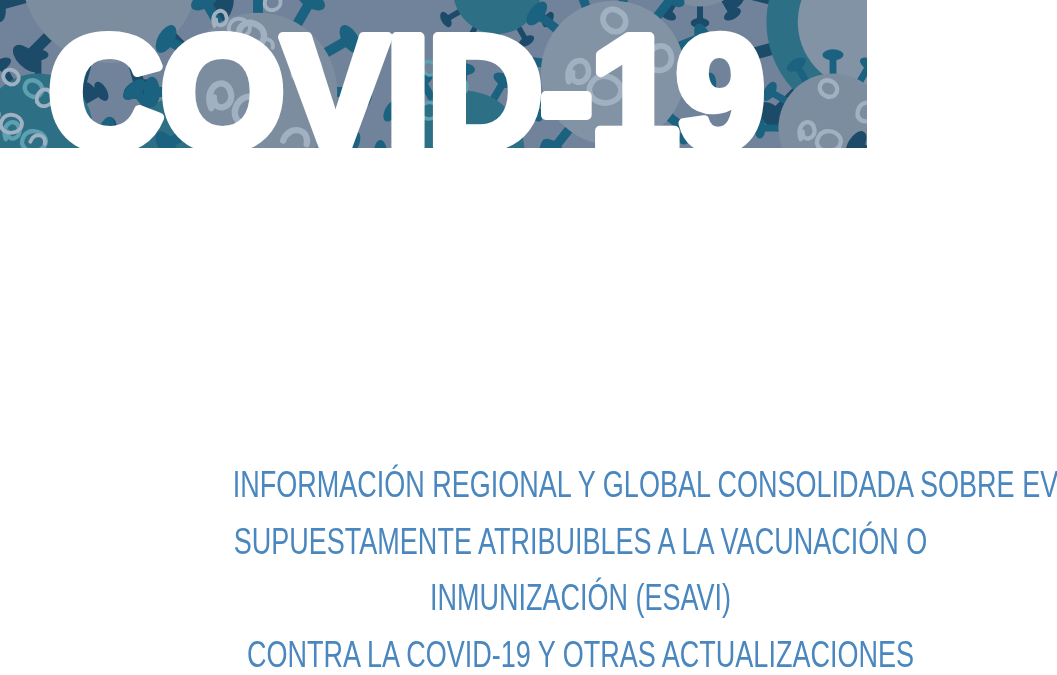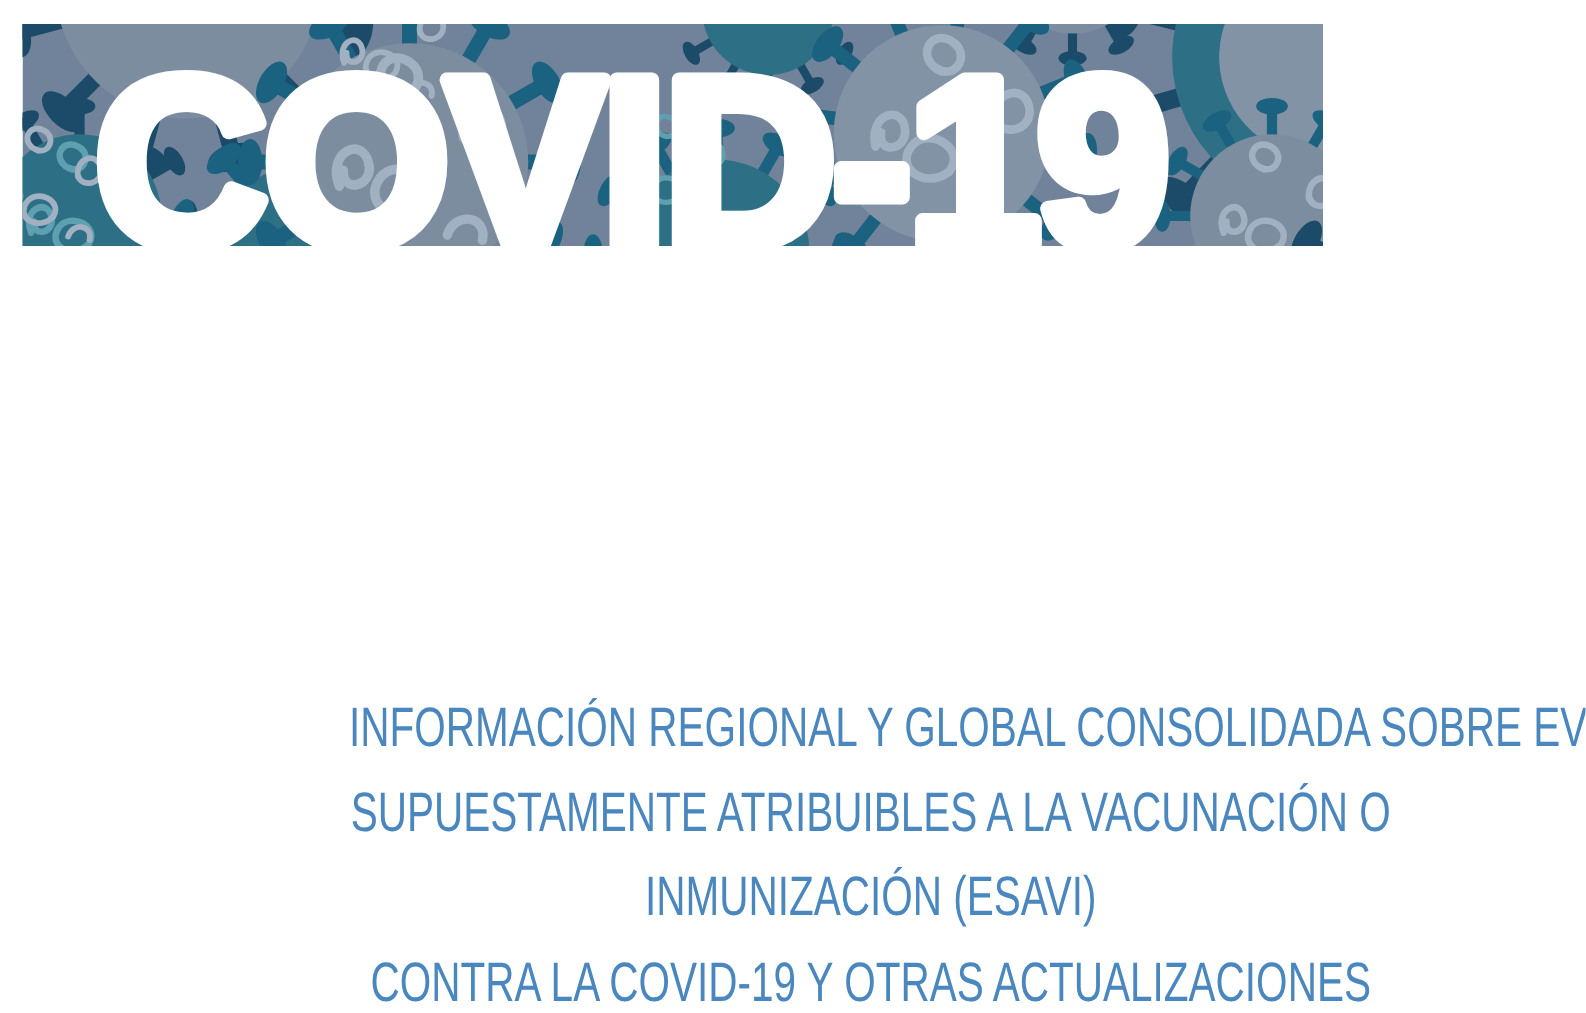--- a/index.html
+++ b/index.html
@@ -4,24 +4,23 @@
 <style>
   html, body { margin: 0; padding: 0; }
   body {
     width: 1057px; height: 675px;
     background: #ffffff;
     position: relative;
     overflow: hidden;
     font-family: "Liberation Sans", sans-serif;
   }
   .banner {
-    position: absolute; top: 16px; left: 0;
+    position: absolute; top: 0; left: 0;
     width: 867px; height: 148px;
     overflow: hidden;
-    padding-left: 15px;
   }
   .banner svg { display: block; }
   .covid-title {
     font-family: "Liberation Sans", sans-serif;
     font-weight: bold;
     letter-spacing: -3px;
     paint-order: stroke fill;
     stroke-linejoin: round;
   }
   .subtitle {

